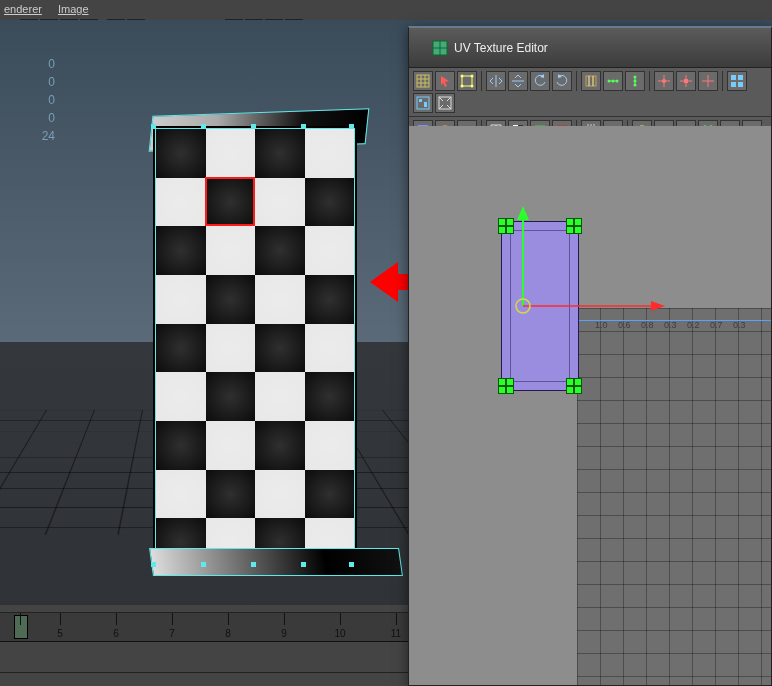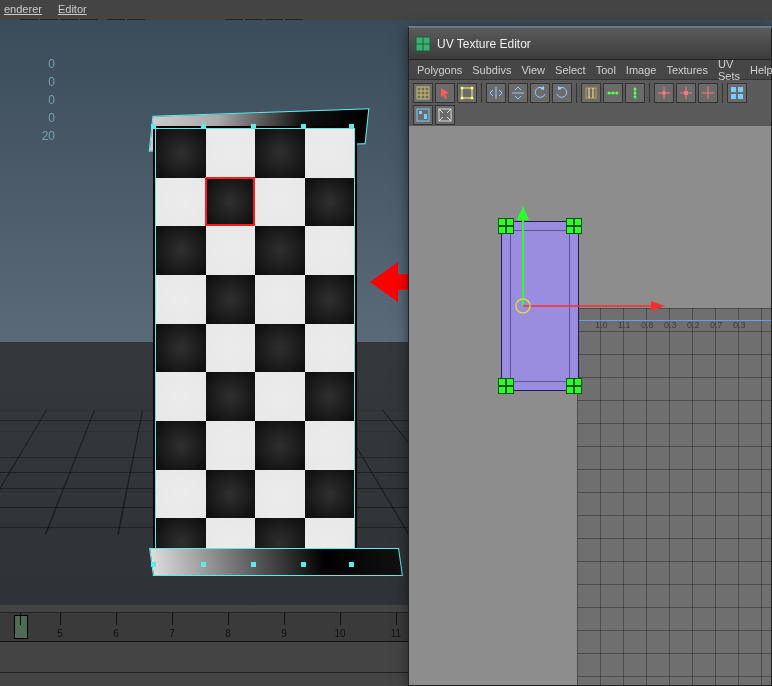--- a/index.html
+++ b/index.html
@@ -57,21 +57,21 @@
   .timeline { position: absolute; bottom: 44px; left: 0; right: 0; height: 30px; background: #3a3a3a; border-top: 1px solid #222; border-bottom: 1px solid #111;}
   .tl-highlight { position: absolute; left: 14px; top: 2px; width: 14px; height: 24px; background: rgba(120,200,140,0.35); border: 1px solid #000;}
   .tl-ticks { position: absolute; inset: 0;}
   .tl-tick { position: absolute; top: 0; width: 1px; height: 12px; background: #111;}
   .tl-label { position: absolute; bottom: 2px; font-size: 10px; color: #111; transform: translateX(-50%);}
   .bottom-bar { position: absolute; bottom: 14px; left:0; right:0; height: 30px; background: #444;}
   .last-bar { position: absolute; bottom:0; left:0; right:0; height:14px; background: #444; border-top:1px solid #222;}
 
   
   .uv-window { position: absolute; top: 26px; left: 408px; width: 364px; height: 660px; background: #444444; border: 1px solid #222; border-top: 2px solid #6a7a8a; box-shadow: 0 3px 12px rgba(0,0,0,0.5); }
-  .uv-titlebar { height: 32px; background: linear-gradient(#5b5b5b, #3c3c3c); display: flex; align-items: center; padding: 0 6px; gap: 6px; border-bottom: 1px solid #222;}
+  .uv-titlebar { height: 40px; background: linear-gradient(#5b5b5b, #3c3c3c); display: flex; align-items: center; padding: 0 23px; gap: 6px; border-bottom: 1px solid #222;}
   .uv-titlebar .uvicon { width: 16px; height: 16px; display:flex; align-items:center; justify-content:center;}
   .uv-titlebar .title-text { color: #eee; font-size: 12px;}
   .uv-menubar { height: 20px; background: #464646; display: flex; align-items: center; gap: 10px; padding: 0 8px; border-bottom: 1px solid #333; }
   .uv-menubar span { color: #d0d0d0; font-size: 11px;}
 
   
   .uv-toolbar { background: #5a5a5a; padding: 3px 4px; display: flex; flex-wrap: wrap; gap: 2px; border-bottom: 1px solid #333;}
   .uv-tbtn { width: 20px; height: 20px; background: #6b6b6b; border: 1px solid #333; display: flex; align-items: center; justify-content: center; }
   .uv-tbtn svg { width: 14px; height: 14px;}
   .tgroup-div { width: 1px; height: 20px; background: #333; margin: 0 2px;}
@@ -95,21 +95,21 @@
   
   
   .manip { position: absolute; top: 80px; left: 100px; width: 260px; height: 200px; pointer-events: none;}
 
 </style>
 </head>
 <body>
 
 <div class="main-menubar">
   <span>enderer</span>
-  <span>Editor</span>
+  <span>Image</span>
 </div>
 
 <div class="main-toolbar">
   <div class="tool-icon">
       <svg viewBox="0 0 16 16">
         <rect x="2" y="4" width="9" height="8" fill="#ccc"></rect>
         <path d="M11 6 L15 4 L15 12 L11 10 Z" fill="#ccc"></path>
       </svg>
     </div>
   <div class="tool-icon">
@@ -171,21 +171,21 @@
     </div>
 </div>
 
 <div class="viewport-3d">
 
   <div class="viewport-stats">
     <div>0</div>
     <div>0</div>
     <div>0</div>
     <div>0</div>
-    <div>20</div>
+    <div>24</div>
   </div>
 
   <div class="floor-grid">
     <div class="h" style="top:0%"></div>
       <div class="h" style="top:12%"></div>
       <div class="h" style="top:24%"></div>
       <div class="h" style="top:36%"></div>
       <div class="h" style="top:48%"></div>
       <div class="h" style="top:60%"></div>
       <div class="h" style="top:72%"></div>
@@ -293,31 +293,20 @@
 
 <div class="uv-window">
   <div class="uv-titlebar">
     <div class="uvicon">
       <svg viewBox="0 0 16 16">
           <rect x="1" y="1" width="14" height="14" fill="#4a7" stroke="#163"></rect>
           <path d="M1 8H15M8 1V15" stroke="#163"></path>
         </svg>
     </div>
     <div class="title-text">UV Texture Editor</div>
-  </div>
-  <div class="uv-menubar">
-    <span>Polygons</span>
-    <span>Subdivs</span>
-    <span>View</span>
-    <span>Select</span>
-    <span>Tool</span>
-    <span>Image</span>
-    <span>Textures</span>
-    <span>UV Sets</span>
-    <span>Help</span>
   </div>
 
   <div class="uv-toolbar">
     <div class="uv-tbtn">
         <svg viewBox="0 0 14 14">
           <rect x="1" y="1" width="12" height="12" fill="none" stroke="#d0c060"></rect>
           <path d="M1 5H13M1 9H13M5 1V13M9 1V13" stroke="#d0c060"></path>
         </svg>
       </div>
     <div class="uv-tbtn">
@@ -543,21 +532,21 @@
         <div class="gh" style="top:276px"></div>
         <div class="gh" style="top:299px"></div>
         <div class="gh" style="top:322px"></div>
         <div class="gh" style="top:345px"></div>
         <div class="gh" style="top:368px"></div>
     </div>
 
     <div class="uv-xlabels">
       <span style="left:-4px">1</span>
       <span style="left:18px">1.0</span>
-      <span style="left:41px">1.1</span>
+      <span style="left:41px">0.6</span>
       <span style="left:64px">0.8</span>
       <span style="left:87px">0.3</span>
       <span style="left:110px">0.2</span>
       <span style="left:133px">0.7</span>
       <span style="left:156px">0.3</span>
     </div>
 
     <div class="uv-shell">
 
       <div class="sub-edge" style="top:8px;left:0;right:0;height:1px"></div>

